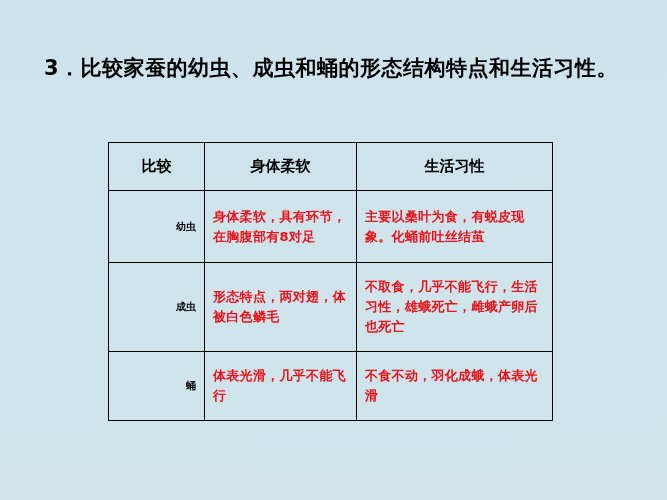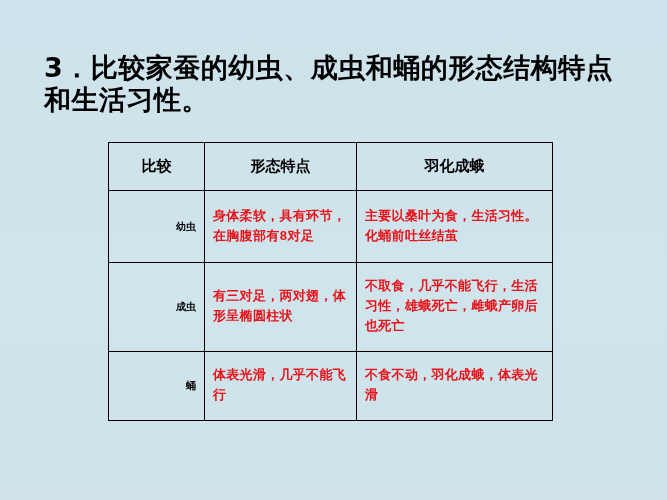--- a/index.html
+++ b/index.html
@@ -20,21 +20,21 @@
     box-sizing: border-box;
     background: linear-gradient(180deg, #cde2ea 0%, #cfe4eb 60%, #cfe3e9 100%);
   }
   .title {
     position: absolute;
     left: 44px;
     top: 52px;
     width: 590px;
     font-family: "DejaVu Sans", sans-serif;
     font-weight: bold;
-    font-size: 27px;
+    font-size: 21px;
     line-height: 32px;
     color: #000000;
     letter-spacing: 0.5px;
   }
   .table-wrap {
     position: absolute;
     left: 108px;
     top: 142px;
     width: 444px;
   }
@@ -42,21 +42,20 @@
     border-collapse: collapse;
     width: 444px;
     table-layout: fixed;
     background: transparent;
   }
   table.cmp td {
     border: 1px solid #000000;
     vertical-align: middle;
     padding: 14px 8px;
     box-sizing: border-box;
-    font-family: Liberation Mono, monospace;
   }
   col.c1 { width: 96px; }
   col.c2 { width: 152px; }
   col.c3 { width: 196px; }
 
   .hdr td {
     height: 48px;
     text-align: center;
     font-family: "DejaVu Sans", sans-serif;
     font-weight: bold;
@@ -93,31 +92,31 @@
   <div class="table-wrap">
     <table class="cmp">
       <colgroup>
         <col class="c1">
         <col class="c2">
         <col class="c3">
       </colgroup>
       <tbody>
         <tr class="hdr">
           <td>比较</td>
-          <td>形态特点</td>
-          <td>羽化成蛾</td>
+          <td>身体柔软</td>
+          <td>生活习性</td>
         </tr>
         <tr class="r1">
           <td class="rowlabel">幼虫</td>
           <td class="red">身体柔软，具有环节，在胸腹部有8对足</td>
-          <td class="red">主要以桑叶为食，生活习性。化蛹前吐丝结茧</td>
+          <td class="red">主要以桑叶为食，有蜕皮现象。化蛹前吐丝结茧</td>
         </tr>
         <tr class="r2">
           <td class="rowlabel">成虫</td>
-          <td class="red">有三对足，两对翅，体形呈椭圆柱状</td>
+          <td class="red">形态特点，两对翅，体被白色鳞毛</td>
           <td class="red">不取食，几乎不能飞行，生活习性，雄蛾死亡，雌蛾产卵后也死亡</td>
         </tr>
         <tr class="r3">
           <td class="rowlabel">蛹</td>
           <td class="red">体表光滑，几乎不能飞行</td>
           <td class="red">不食不动，羽化成蛾，体表光滑</td>
         </tr>
       </tbody>
     </table>
   </div>

